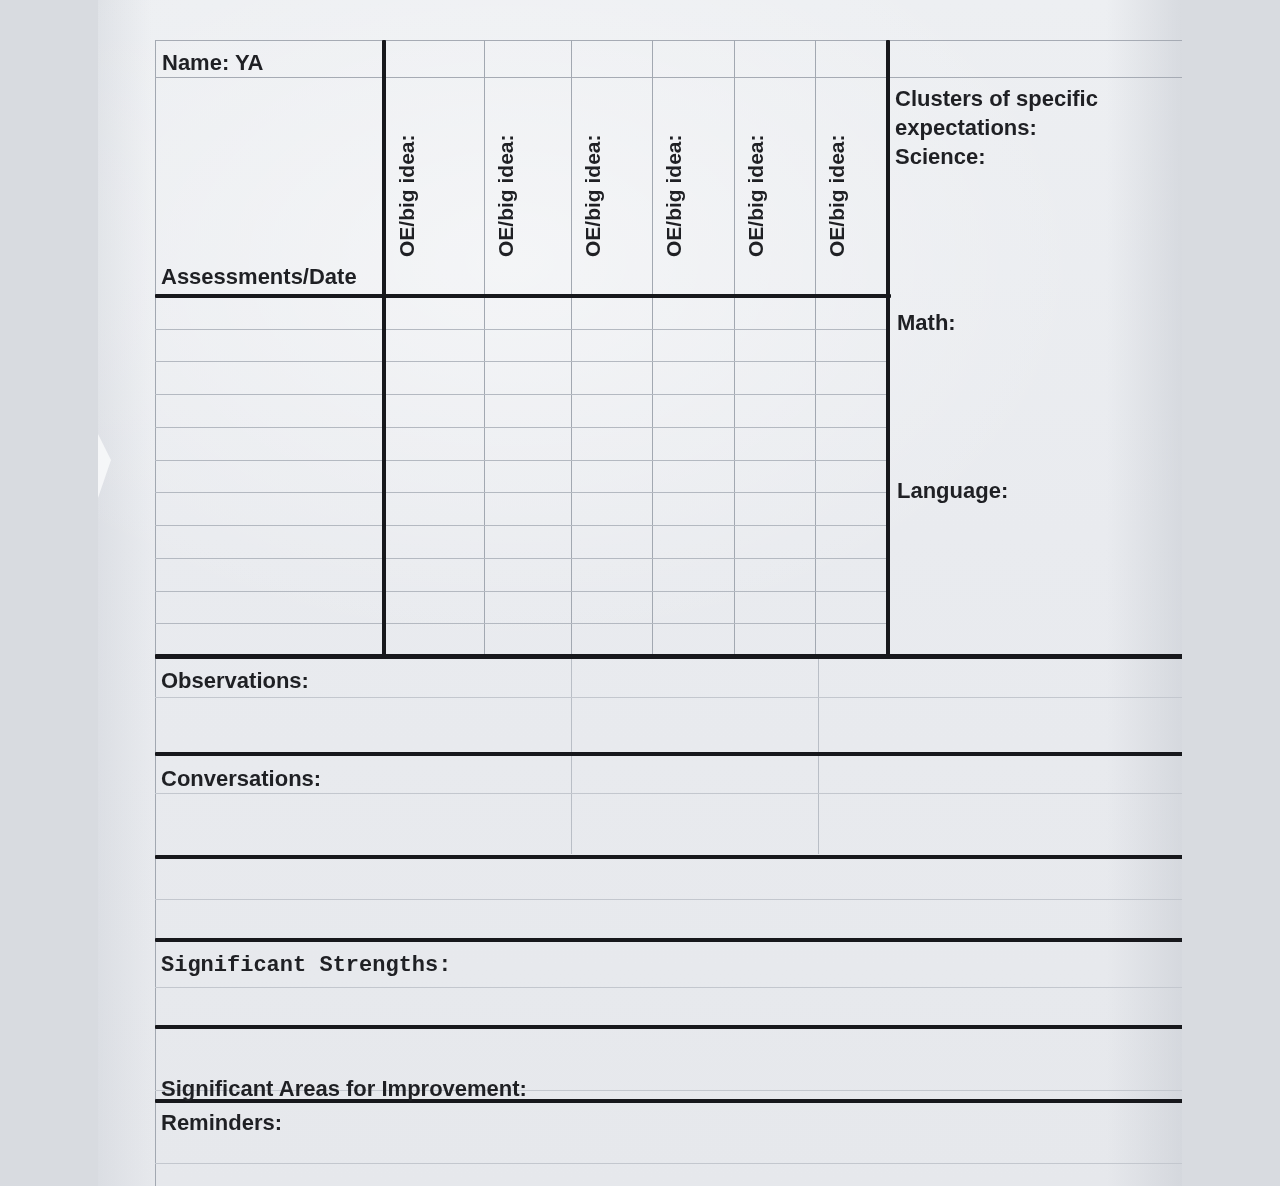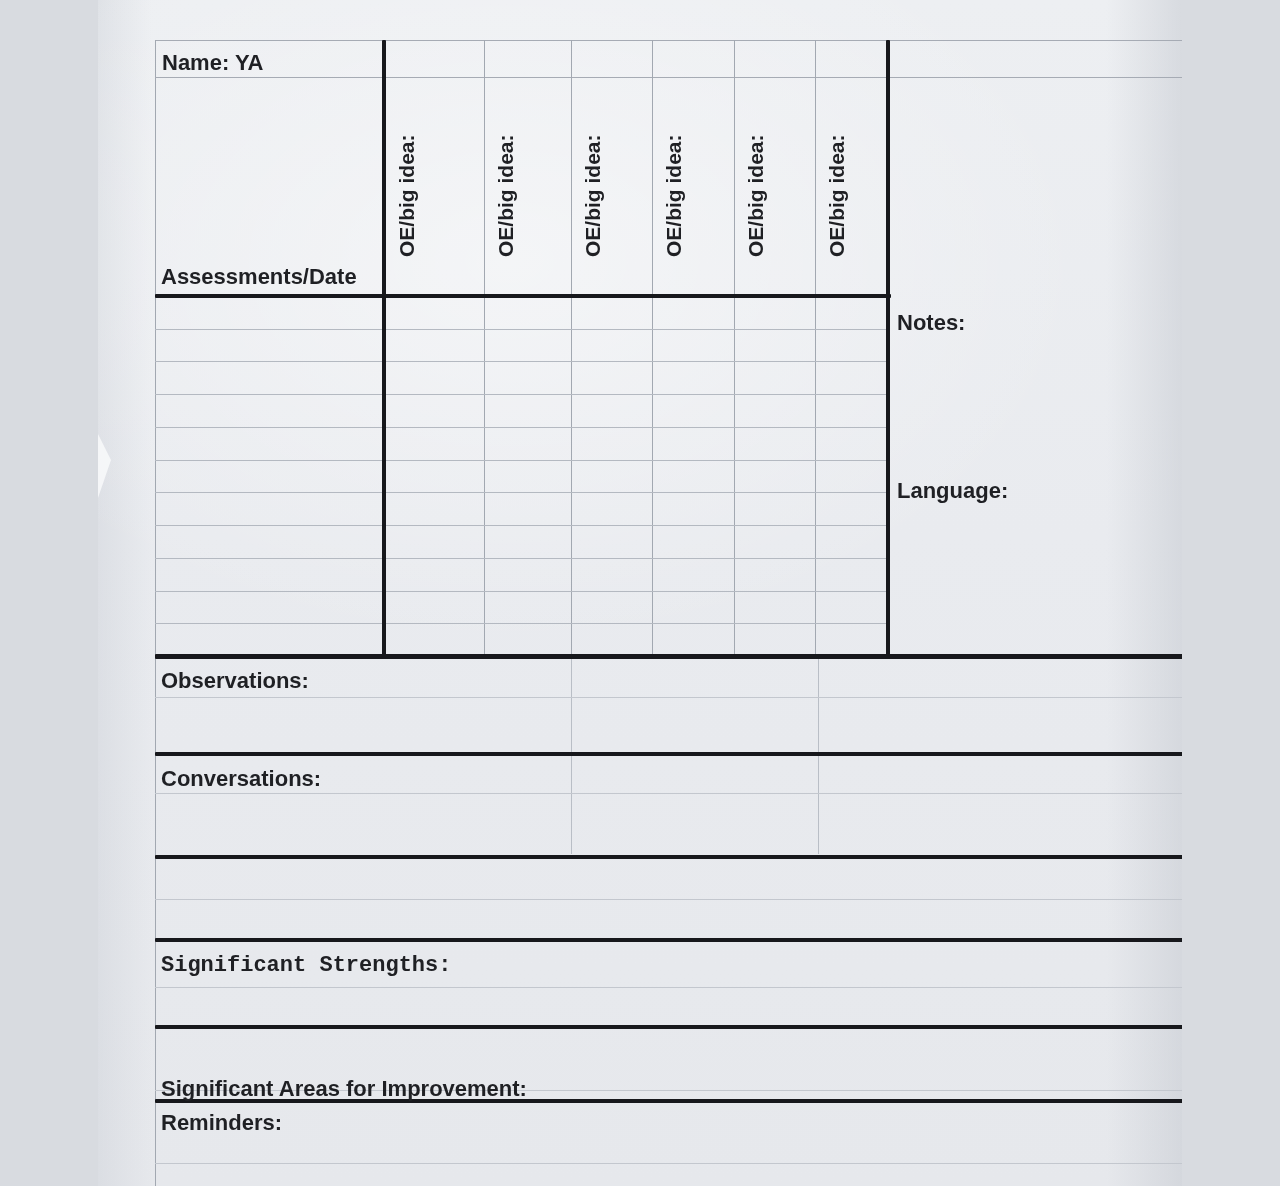--- a/index.html
+++ b/index.html
@@ -108,21 +108,25 @@
 
     <div class="lbl" style="left:63px;top:264px;">Assessments/Date</div>
 
     <span class="oe" style="left:297px;">OE/big idea:</span>
     <span class="oe" style="left:396px;">OE/big idea:</span>
     <span class="oe" style="left:483px;">OE/big idea:</span>
     <span class="oe" style="left:564px;">OE/big idea:</span>
     <span class="oe" style="left:646px;">OE/big idea:</span>
     <span class="oe" style="left:727px;">OE/big idea:</span>
 
-    <div class="lbl" style="left:799px;top:310px;">Notes:</div>
+    <div class="clusters">
+      <div>Clusters of specific expectations:</div>
+      <div>Science:</div>
+    </div>
+    <div class="lbl" style="left:799px;top:310px;">Math:</div>
     <div class="lbl" style="left:799px;top:478px;">Language:</div>
 
     <div class="lbl" style="left:63px;top:668px;">Observations:</div>
     <div class="lbl" style="left:63px;top:766px;">Conversations:</div>
     <div class="lbl" style="left:63px;top:953px;font-family:Liberation Mono, monospace;">Significant Strengths:</div>
     <div class="lbl" style="left:63px;top:1038px;margin-top:38px;">Significant Areas for Improvement:</div>
     <div class="lbl" style="left:63px;top:1110px;">Reminders:</div>
   </div>
 
 </div>

